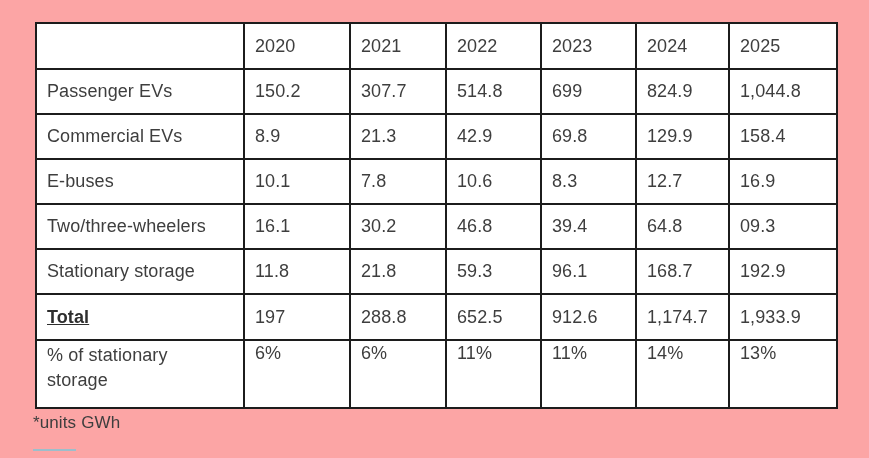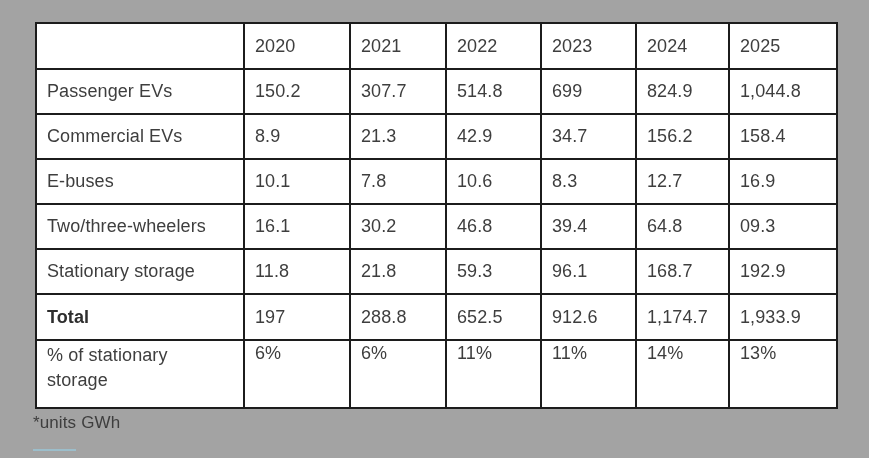--- a/index.html
+++ b/index.html
@@ -8,21 +8,21 @@
     background: #ffffff;
     width: 869px;
     height: 458px;
     font-family: "Liberation Sans", sans-serif;
     -webkit-font-smoothing: antialiased;
   }
   .page {
     position: relative;
     width: 869px;
     height: 458px;
-    background: #a3a3a3;
+    background: #fca5a5;
     overflow: hidden;
   }
   .table-wrap {
     position: absolute;
     left: 35px;
     top: 22px;
   }
   table.data-table {
     border-collapse: collapse;
     table-layout: fixed;
@@ -52,20 +52,21 @@
     white-space: normal;
   }
   tbody tr.pct-row th .narrow {
     display: inline-block;
     max-width: 150px;
     line-height: 1.38;
   }
   tbody tr.total-row th {
     font-weight: 700;
     color: #2e2e2e;
+    text-decoration: underline;
   }
   th.corner { background: #ffffff; }
   .footnote {
     position: absolute;
     left: 33px;
     top: 413px;
     font-size: 17px;
     color: #3e3e3e;
     letter-spacing: 0.1px;
   }
@@ -112,22 +113,22 @@
           <td>514.8</td>
           <td>699</td>
           <td>824.9</td>
           <td>1,044.8</td>
         </tr>
         <tr>
           <th>Commercial EVs</th>
           <td>8.9</td>
           <td>21.3</td>
           <td>42.9</td>
-          <td>34.7</td>
-          <td>156.2</td>
+          <td>69.8</td>
+          <td>129.9</td>
           <td>158.4</td>
         </tr>
         <tr>
           <th>E-buses</th>
           <td>10.1</td>
           <td>7.8</td>
           <td>10.6</td>
           <td>8.3</td>
           <td>12.7</td>
           <td>16.9</td>

